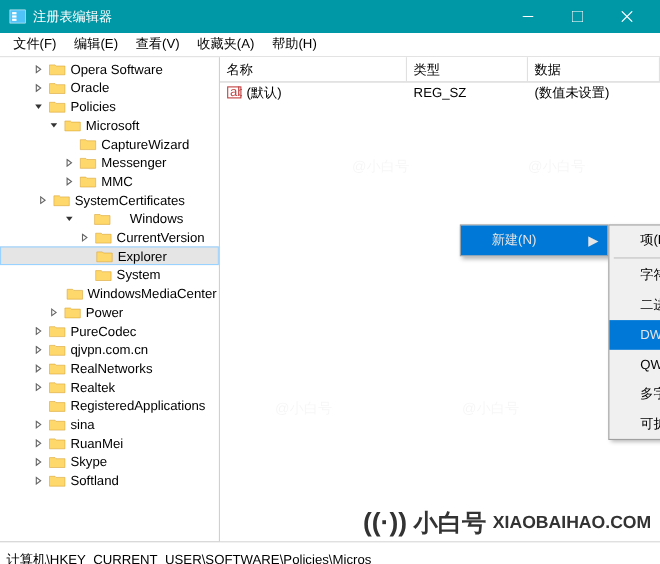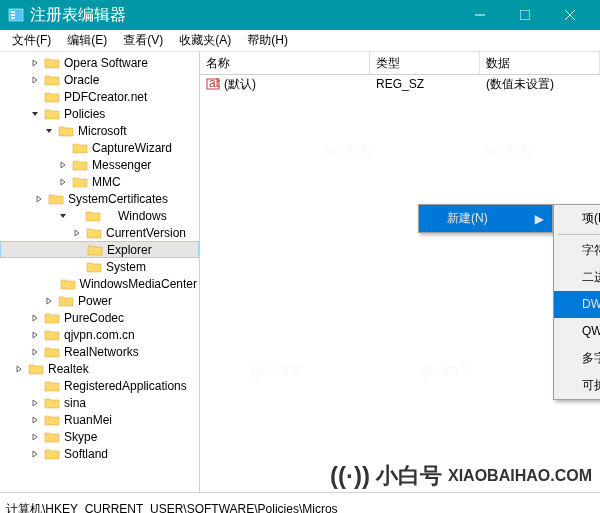--- a/index.html
+++ b/index.html
@@ -1,20 +1,20 @@
 <!DOCTYPE html>
 <html><head>
 <meta charset="utf-8">
 <style>
   * { box-sizing: border-box; margin: 0; padding: 0; font-family: "Microsoft YaHei", "Segoe UI", sans-serif; font-size: 12px; }
   body { width: 600px; height: 513px; background: #fff; overflow: hidden; position: relative; }
   
   .titlebar { height: 30px; background: #0097a7; color: #fff; display: flex; align-items: center; padding: 0 8px; }
   .titlebar .title-icon { width: 16px; height: 16px; margin-right: 6px; display: flex; align-items: center; }
-  .titlebar .title { flex: 1; font-size: 16px; }
+  .titlebar .title { flex: 1; font-size: 12px; }
   .titlebar .win-controls { display: flex; }
   .titlebar .win-btn { width: 45px; height: 30px; display: flex; align-items: center; justify-content: center; cursor: pointer; }
   
   .menubar { height: 22px; background: #fff; display: flex; align-items: center; padding: 0 4px; border-bottom: 1px solid #e0e0e0; }
   .menubar .menu-item { padding: 2px 8px; cursor: pointer; }
   
   .content { display: flex; height: 440px; }
   
   .tree-panel { width: 200px; border-right: 1px solid #d0d0d0; overflow-y: auto; overflow-x: hidden; padding: 2px 0; }
   .tree-item { display: flex; align-items: center; height: 17px; padding: 0 2px; cursor: pointer; white-space: nowrap; }
@@ -111,29 +111,20 @@
           </svg>
         </span>
         <span class="tree-icon">
           <svg width="16" height="14" viewBox="0 0 16 14">
             <path d="M1 3 L1 12 L15 12 L15 4 L7 4 L6 3 Z" fill="#ffd86b" stroke="#d4a030" stroke-width="0.5"></path>
           </svg>
         </span>
         <span class="tree-label">Oracle</span>
       </div>
       <div class="tree-item" style="padding-left: 28px;">
-        <span class="tree-expander"></span>
-        <span class="tree-icon">
-          <svg width="16" height="14" viewBox="0 0 16 14">
-            <path d="M1 3 L1 12 L15 12 L15 4 L7 4 L6 3 Z" fill="#ffd86b" stroke="#d4a030" stroke-width="0.5"></path>
-          </svg>
-        </span>
-        <span class="tree-label">PDFCreator.net</span>
-      </div>
-      <div class="tree-item" style="padding-left: 28px;">
         <span class="tree-expander">
           <svg width="8" height="8">
             <path d="M1 2 L7 2 L4 6 Z" fill="#333"></path>
           </svg>
         </span>
         <span class="tree-icon">
           <svg width="16" height="14" viewBox="0 0 16 14">
             <path d="M1 3 L1 12 L15 12 L15 4 L7 4 L6 3 Z" fill="#ffd86b" stroke="#d4a030" stroke-width="0.5"></path>
           </svg>
         </span>
@@ -298,21 +289,21 @@
             <path d="M2 1 L6 4 L2 7 Z" fill="none" stroke="#666"></path>
           </svg>
         </span>
         <span class="tree-icon">
           <svg width="16" height="14" viewBox="0 0 16 14">
             <path d="M1 3 L1 12 L15 12 L15 4 L7 4 L6 3 Z" fill="#ffd86b" stroke="#d4a030" stroke-width="0.5"></path>
           </svg>
         </span>
         <span class="tree-label">RealNetworks</span>
       </div>
-      <div class="tree-item" style="padding-left: 12px;">
+      <div class="tree-item" style="padding-left: 28px;">
         <span class="tree-expander">
           <svg width="8" height="8">
             <path d="M2 1 L6 4 L2 7 Z" fill="none" stroke="#666"></path>
           </svg>
         </span>
         <span class="tree-icon">
           <svg width="16" height="14" viewBox="0 0 16 14">
             <path d="M1 3 L1 12 L15 12 L15 4 L7 4 L6 3 Z" fill="#ffd86b" stroke="#d4a030" stroke-width="0.5"></path>
           </svg>
         </span>

